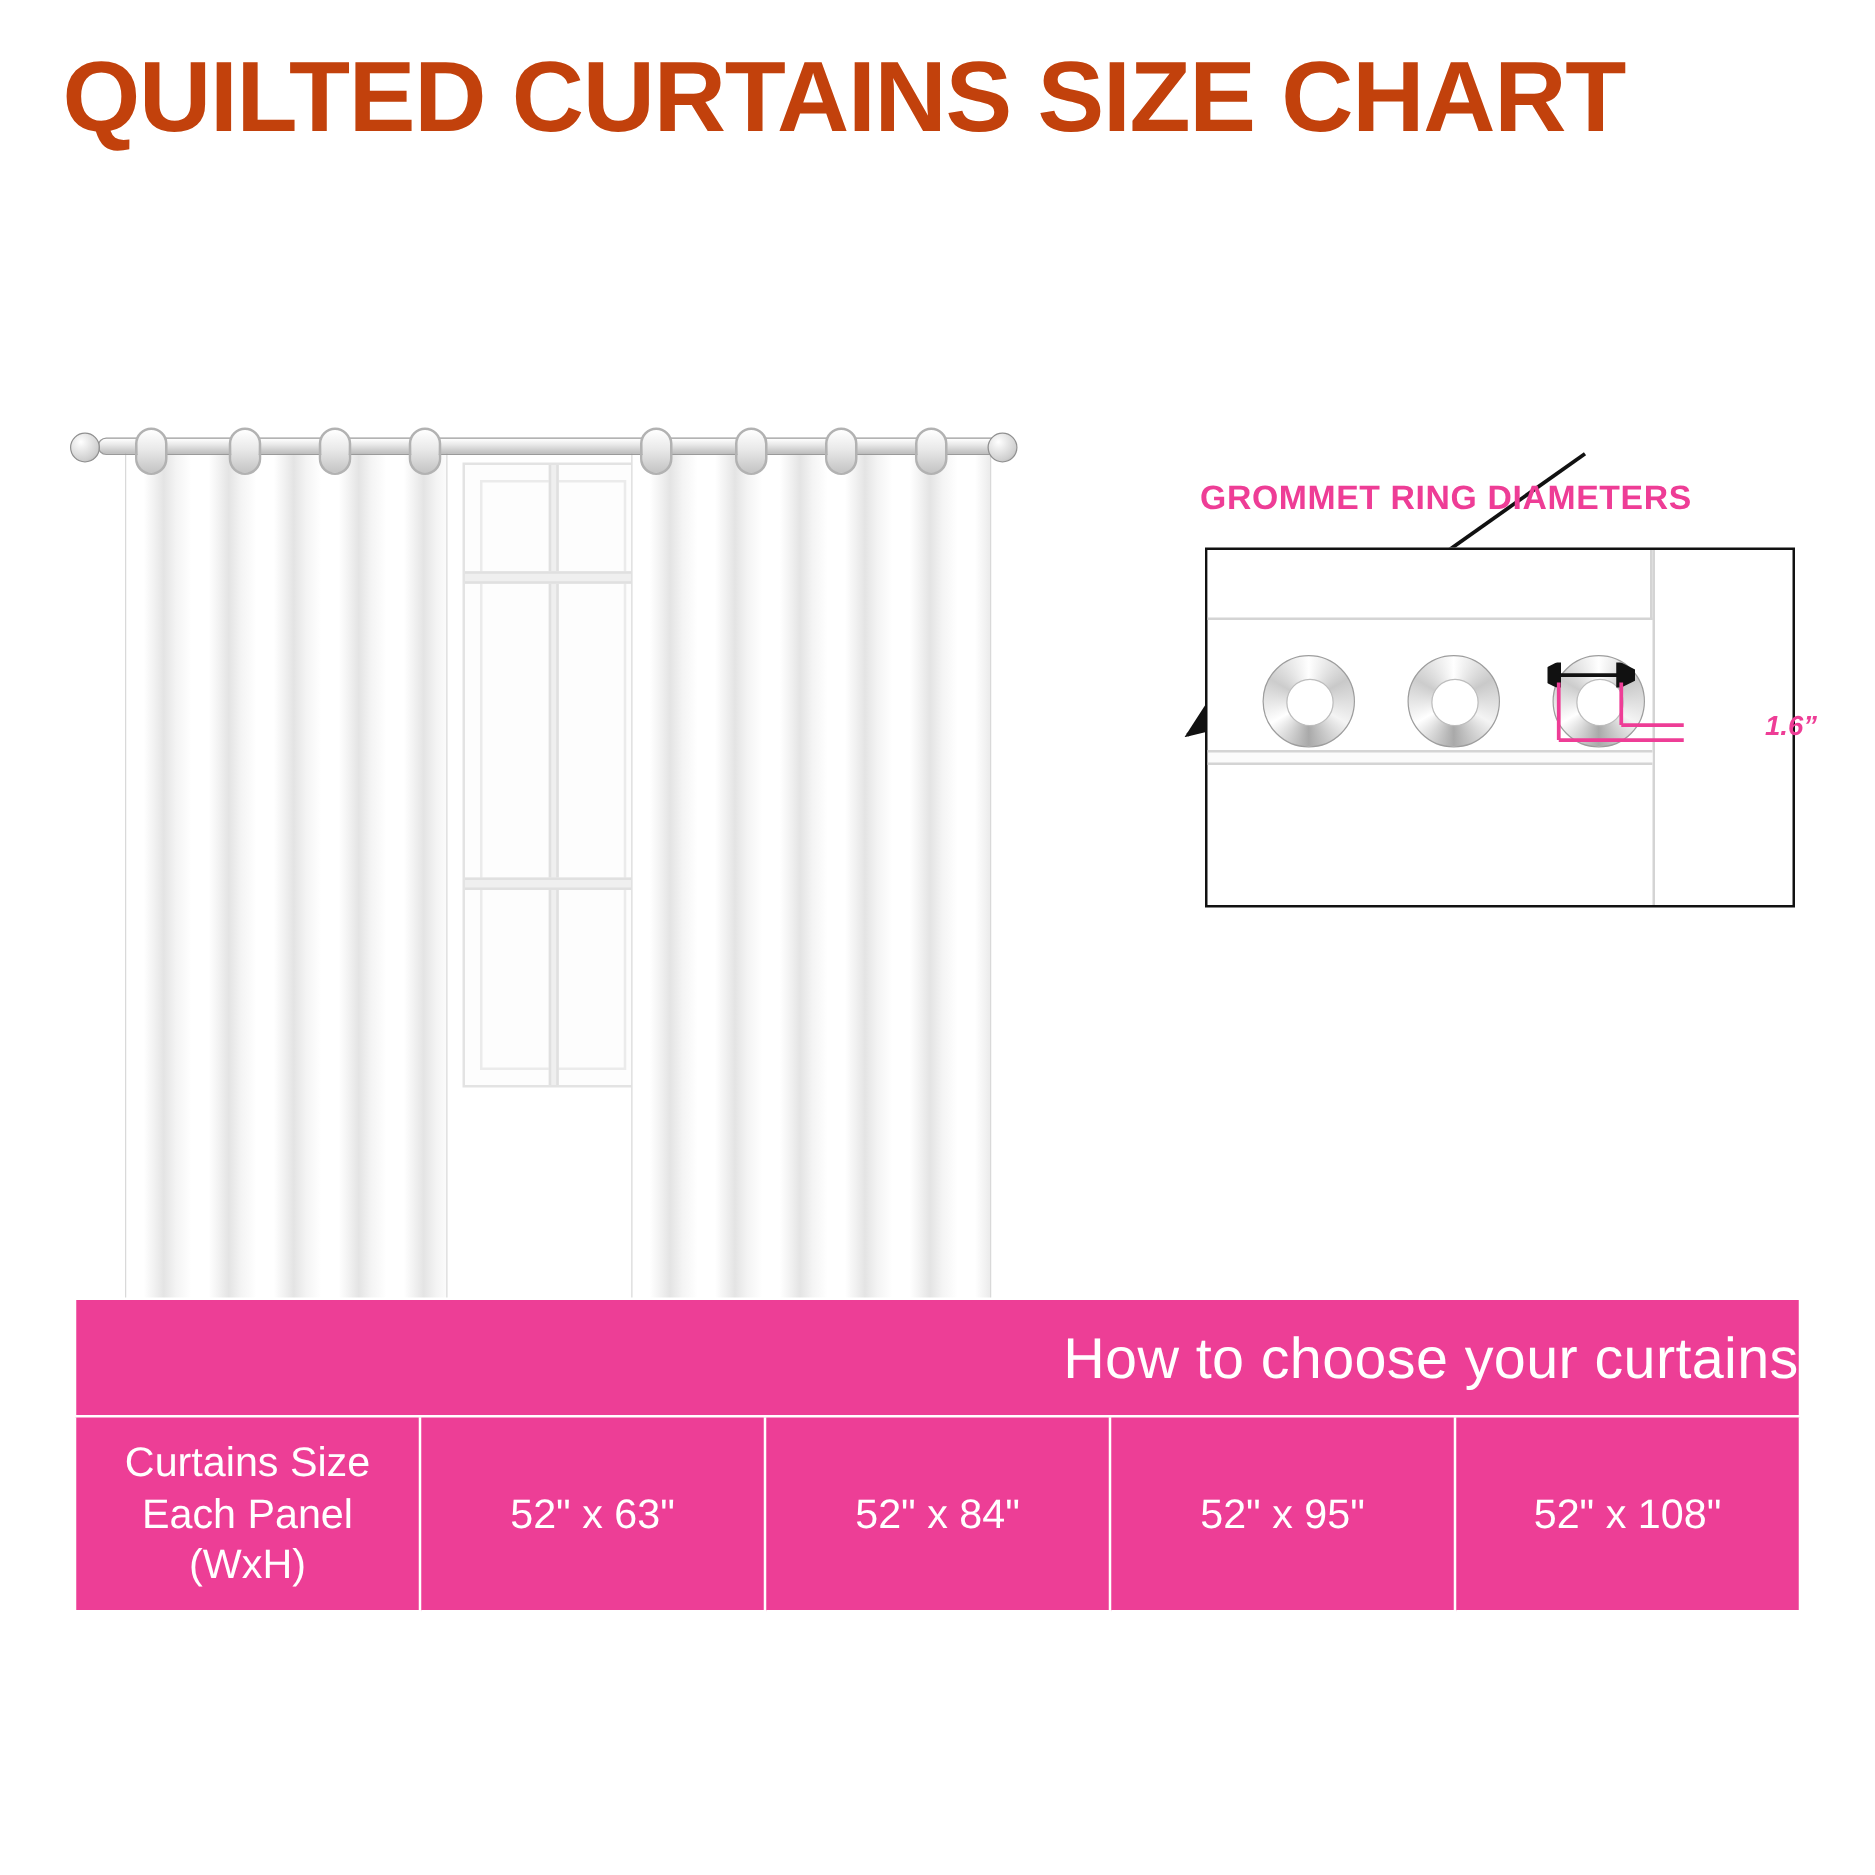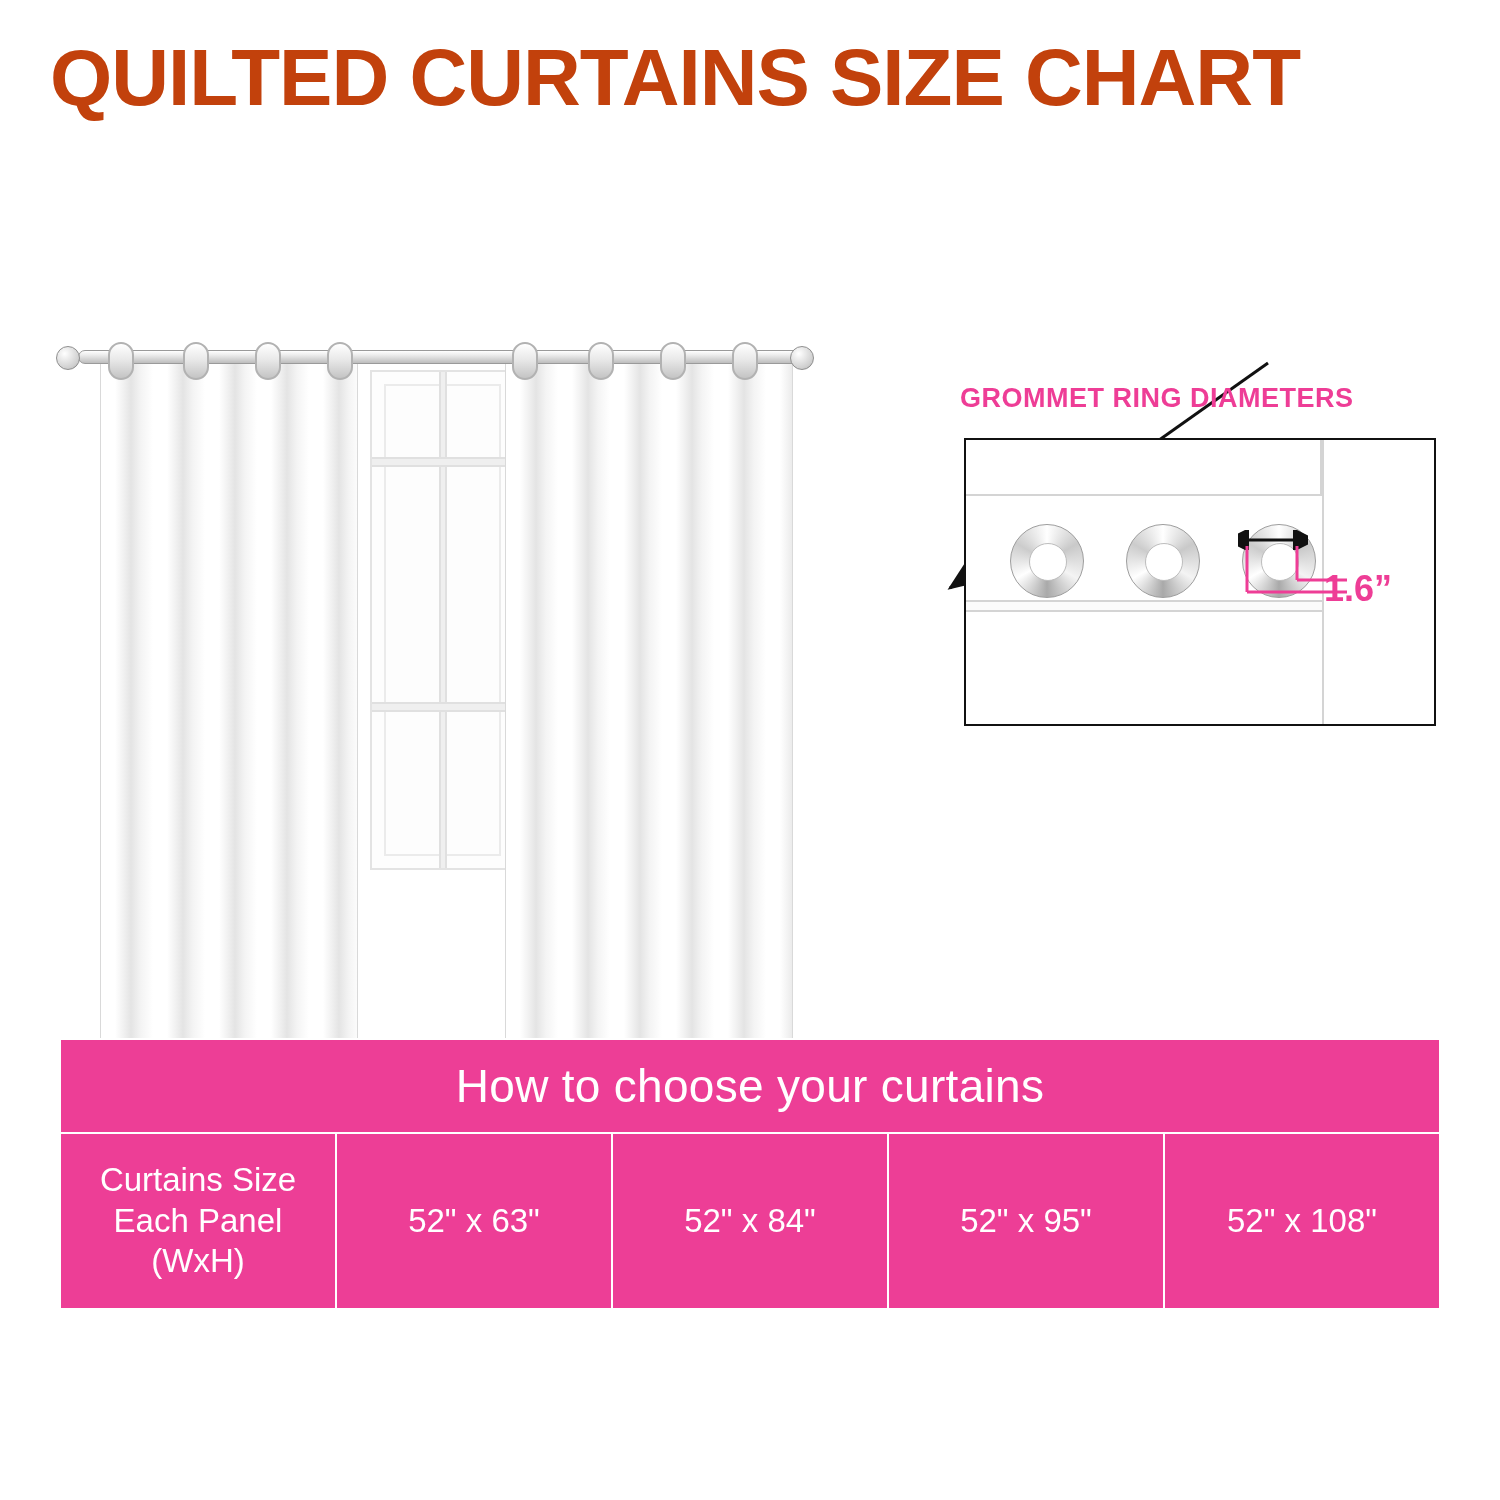--- a/index.html
+++ b/index.html
@@ -262,26 +262,27 @@
   #grommet-measure-lines {
     position: absolute;
     left: 1235px;
     top: 530px;
     width: 225px;
     height: 90px;
     pointer-events: none;
   }
   #grommet-measure-label {
     position: absolute;
-    left: 1324px;
+    left: 1412px;
     top: 568px;
-    font-size: 36px;
+    font-size: 22px;
     font-weight: bold;
     color: #ee3d96;
     white-space: nowrap;
+    font-style: italic;
   }
 
   
   #size-table {
     position: absolute;
     left: 59px;
     top: 1038px;
     width: 1382px;
     border-collapse: collapse;
     table-layout: fixed;
@@ -292,25 +293,26 @@
     color: #ffffff;
     text-align: center;
     vertical-align: middle;
     font-size: 33px;
     padding: 0;
   }
   #size-table td.header-cell {
     font-size: 46px;
     height: 92px;
     letter-spacing: 0.3px;
+    text-align: right;
   }
   #size-table td.row-label {
     font-size: 33px;
     line-height: 1.24;
-    padding: 12px 6px;
+    padding: 2px 6px;
   }
   #size-table tr.data-row td {
     height: 150px;
   }
   .col-label { width: 272px; }
 </style>
 </head>
 <body>
 
 <div id="page-title">QUILTED CURTAINS SIZE CHART</div>

